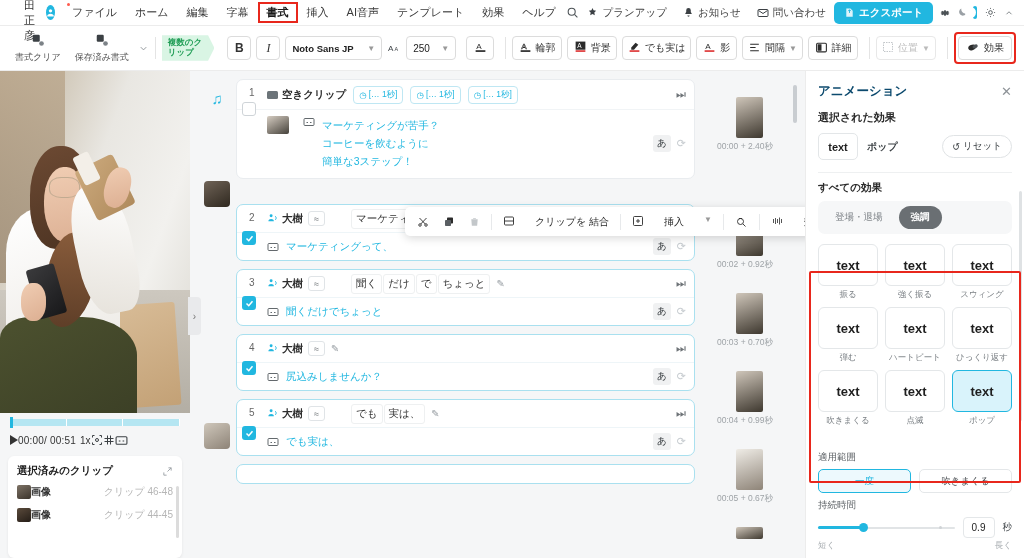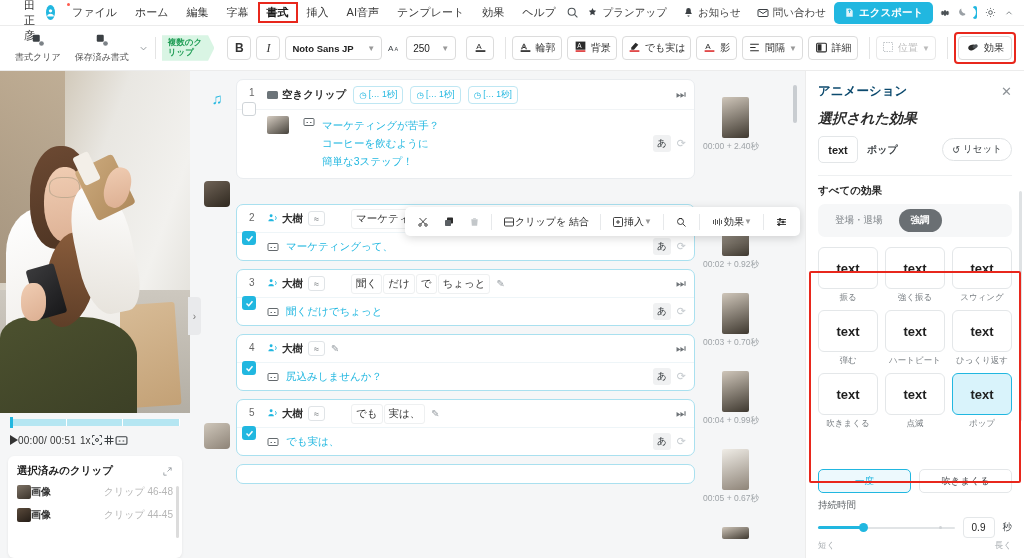--- a/index.html
+++ b/index.html
@@ -221,39 +221,39 @@
   .row1-body { display:flex; padding:6px 8px 8px 30px; border-top:1px solid #f1f4f6; }
   .r1-thumb { width:22px;height:18px;border-radius:2px;background:linear-gradient(150deg,#d6cdc2,#45413a); margin-right:14px; flex:none;}
   .r1-lines { font-size:10.5px; color:#21b7e0; line-height:18px; }
 
   
   .ctx-toolbar {
     position:absolute; left:215px; top:136px; height:29px; background:#fff;
     border-radius:5px; box-shadow:0 2px 10px rgba(0,0,0,.16);
     display:flex; align-items:center; padding:0 6px; z-index:20; gap:2px;
   }
-  .ctx-btn { display:flex;align-items:center;gap:0; font-size:10px; color:#2b2b2b;
+  .ctx-btn { display:flex;align-items:flex-start;gap:20px; font-size:10px; color:#2b2b2b;
     padding:3px 6px; cursor:pointer; white-space:nowrap; }
   .ctx-btn.dim { color:#c3c7ca; }
   .ctx-sep { width:1px;height:16px;background:#e7e9eb;margin:0 3px;}
 
   
   .thumbs { position:absolute; right:6px; top:8px; width:100px; bottom:0; }
-  .thumb-item { position:absolute; left:18px; width:36px; text-align:left; }
+  .thumb-item { position:absolute; left:32px; width:36px; text-align:left; }
   .thumb-img { width:27px;height:41px;border-radius:2px;margin:0 auto;
     background:linear-gradient(160deg,#cfc6ba,#3e382f);}
   .thumb-time { font-size:8.5px; color:#9ea3a7; margin-top:3px; white-space:nowrap; margin-left:-14px;}
   .tl-scroll { position:absolute; right:2px; top:6px; width:4px; height:38px; background:#c9cdd1; border-radius:3px;}
 
   
   .panel { width: 219px; background:#fff; border-left:1px solid #ececec; position:relative; }
   .pnl-head { display:flex; align-items:center; justify-content:space-between; padding:12px 12px 6px 12px;}
   .pnl-title { font-size:12.5px; font-weight:700; color:#0c4a6e; }
   .pnl-x { color:#8d9297; font-size:13px; cursor:pointer; }
-  .pnl-sub { font-size:14px; font-weight:700; color:#2b2b2b; padding:4px 0 6px 12px;font-style:italic;}
+  .pnl-sub { font-size:11px; font-weight:700; color:#2b2b2b; padding:4px 0 6px 12px;}
   .sel-effect {
     margin:2px 12px 0 12px; display:flex; align-items:center; gap:9px;
     padding-bottom:12px; border-bottom:1px solid #eef0f1;
   }
   .eff-box {
     width:40px;height:27px;border:1px solid #e3e6e8;border-radius:5px;
     display:flex;align-items:center;justify-content:center;font-weight:700;font-size:11px;color:#1f1f1f;
     cursor:pointer;
   }
   .eff-name { font-size:10px; color:#3b4044; font-weight:600;}
@@ -980,20 +980,21 @@
         </div>
         <div class="cell selected">
           <div class="box">text</div>
           <span class="cap">ポップ</span>
         </div>
       </div>
 
       <div class="all-effects"></div>
 
       <div class="footer-area">
+        <div class="ft-label">適用範囲</div>
         <div class="seg">
           <span class="seg-b on">一度</span>
           <span class="seg-b">吹きまくる</span>
         </div>
         <div class="ft-label">持続時間</div>
         <div class="slider-row">
           <span class="slider">
             <span class="rail"></span>
               <span class="fill"></span>
             <span class="knob"></span>

